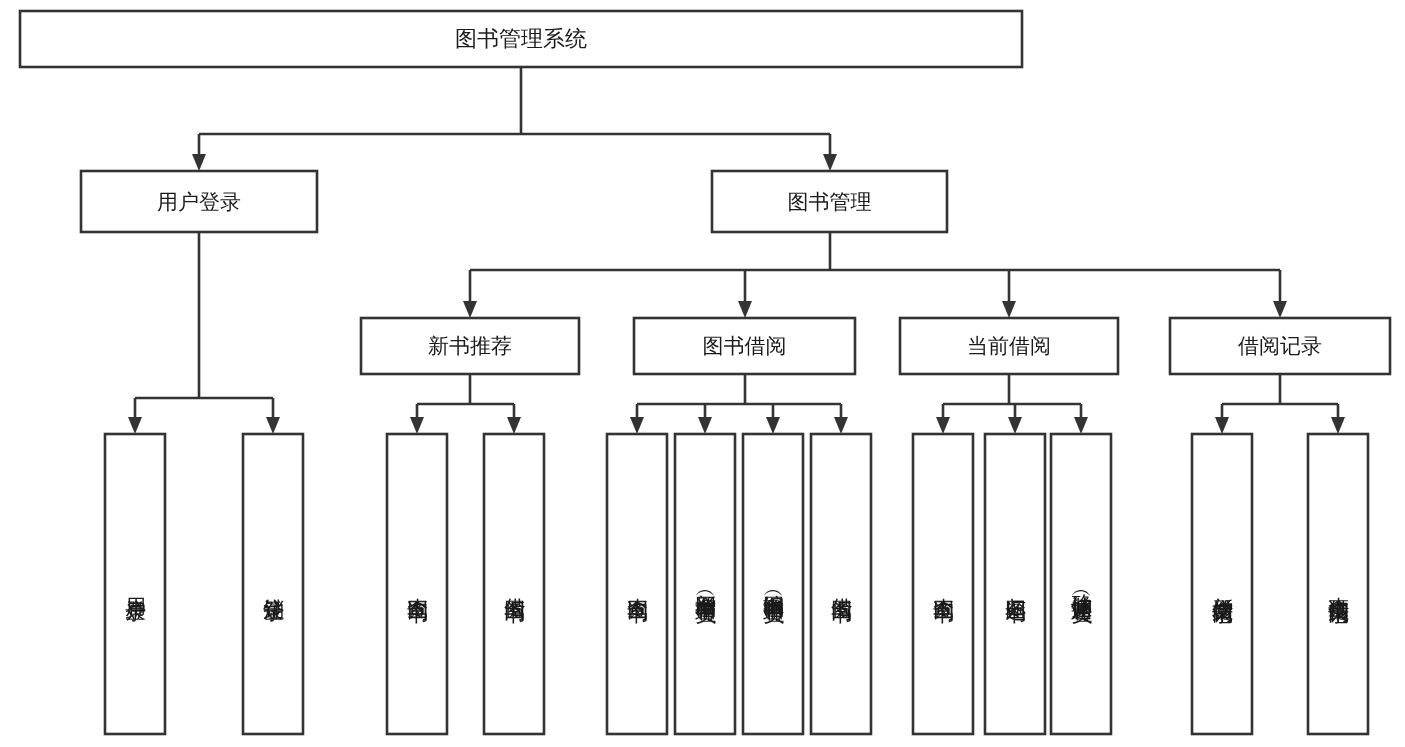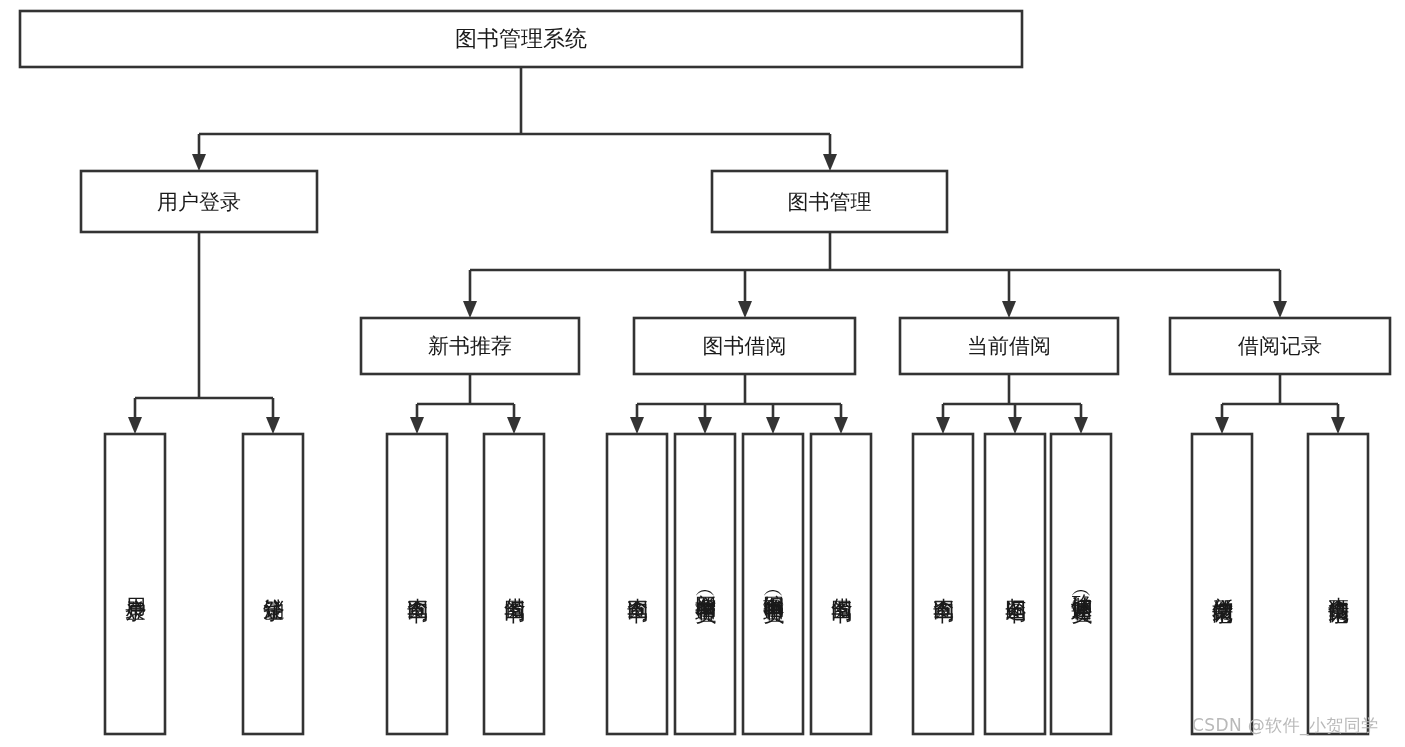--- a/index.html
+++ b/index.html
@@ -187,15 +187,14 @@
       <div class="leaf-label" style="left: 675px; top: 434px; width: 60px; height: 300px;">新增图书（管理员）</div>
       <div class="leaf-label" style="left: 743px; top: 434px; width: 60px; height: 300px;">编辑图书（管理员）</div>
       <div class="leaf-label" style="left: 811px; top: 434px; width: 60px; height: 300px;">借阅图书</div>
       <div class="leaf-label" style="left: 913px; top: 434px; width: 60px; height: 300px;">查询图书</div>
       <div class="leaf-label" style="left: 985px; top: 434px; width: 60px; height: 300px;">归还图书</div>
       <div class="leaf-label" style="left: 1051px; top: 434px; width: 60px; height: 300px;">确认归还（管理员）</div>
       <div class="leaf-label" style="left: 1192px; top: 434px; width: 60px; height: 300px;">新增借阅记录</div>
       <div class="leaf-label" style="left: 1308px; top: 434px; width: 60px; height: 300px;">查询借阅记录</div>
     </div>
 
-  <div class="watermark" id="watermark" style="left: 1192px; top: 714px;">CSDN @软件_小贺同学</div>
 
 </div>
 
 </body></html>

